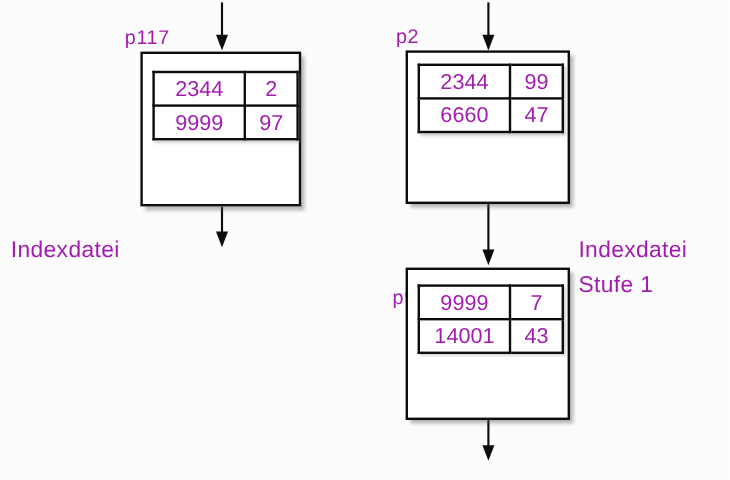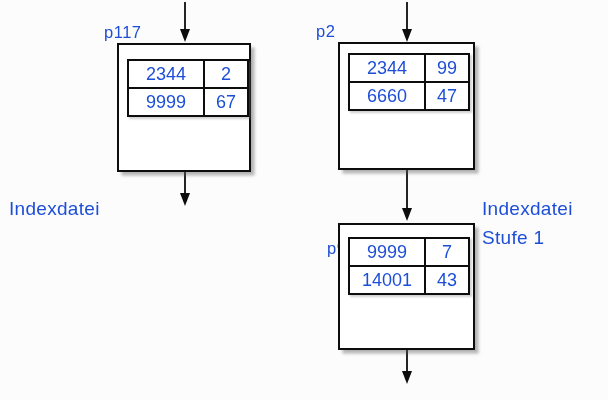--- a/index.html
+++ b/index.html
@@ -6,21 +6,21 @@
     margin: 0;
     padding: 0;
     font-family: "Liberation Sans", sans-serif;
   }
   .canvas {
     position: relative;
     width: 608px;
     height: 400px;
     background: #fcfcfc;
     overflow: hidden;
-    color: #1d4ed8;
+    color: #a21caf;
   }
   .arrows-layer {
     position: absolute;
     left: 0; top: 0;
     width: 608px;
     height: 400px;
     pointer-events: none;
   }
   .arrows-layer line {
     stroke: #0d0d0d;
@@ -96,27 +96,27 @@
   <div class="node-label" style="left:104px; top:23px;">p117</div>
   <div class="node-box" style="left:117px; top:43px; width:130px; height:125px;">
     <table class="node-table" style="left:8px; top:14px;">
       <tbody>
         <tr>
           <td class="c1">2344</td>
           <td class="c2">2</td>
         </tr>
         <tr>
           <td class="c1">9999</td>
-          <td class="c2">67</td>
+          <td class="c2">97</td>
         </tr>
       </tbody>
     </table>
   </div>
 
-  <div class="node-label" style="left:316px; top:22px;">p2</div>
+  <div class="node-label" style="left:330px; top:22px;">p2</div>
   <div class="node-box" style="left:338px; top:42px; width:133px; height:124px;">
     <table class="node-table" style="left:8px; top:9px;">
       <tbody>
         <tr>
           <td class="c1">2344</td>
           <td class="c2">99</td>
         </tr>
         <tr>
           <td class="c1">6660</td>
           <td class="c2">47</td>

